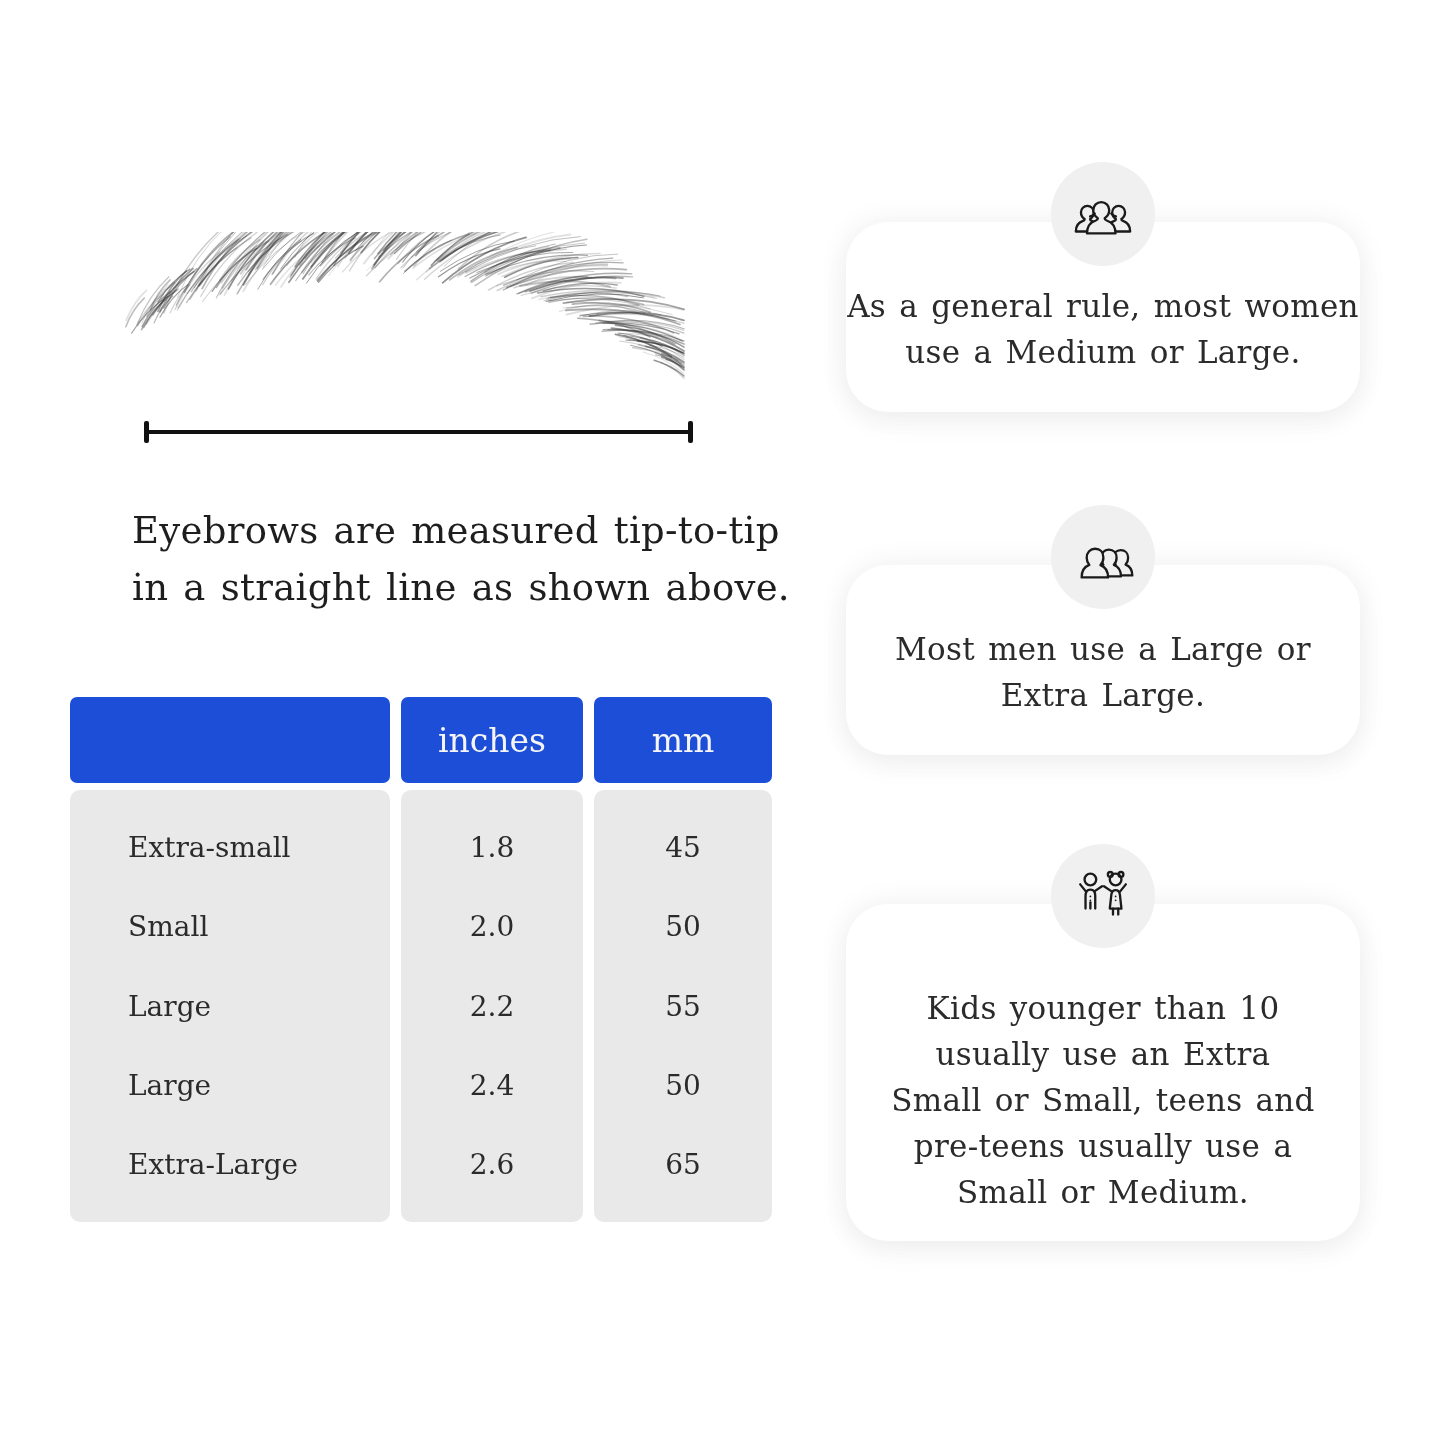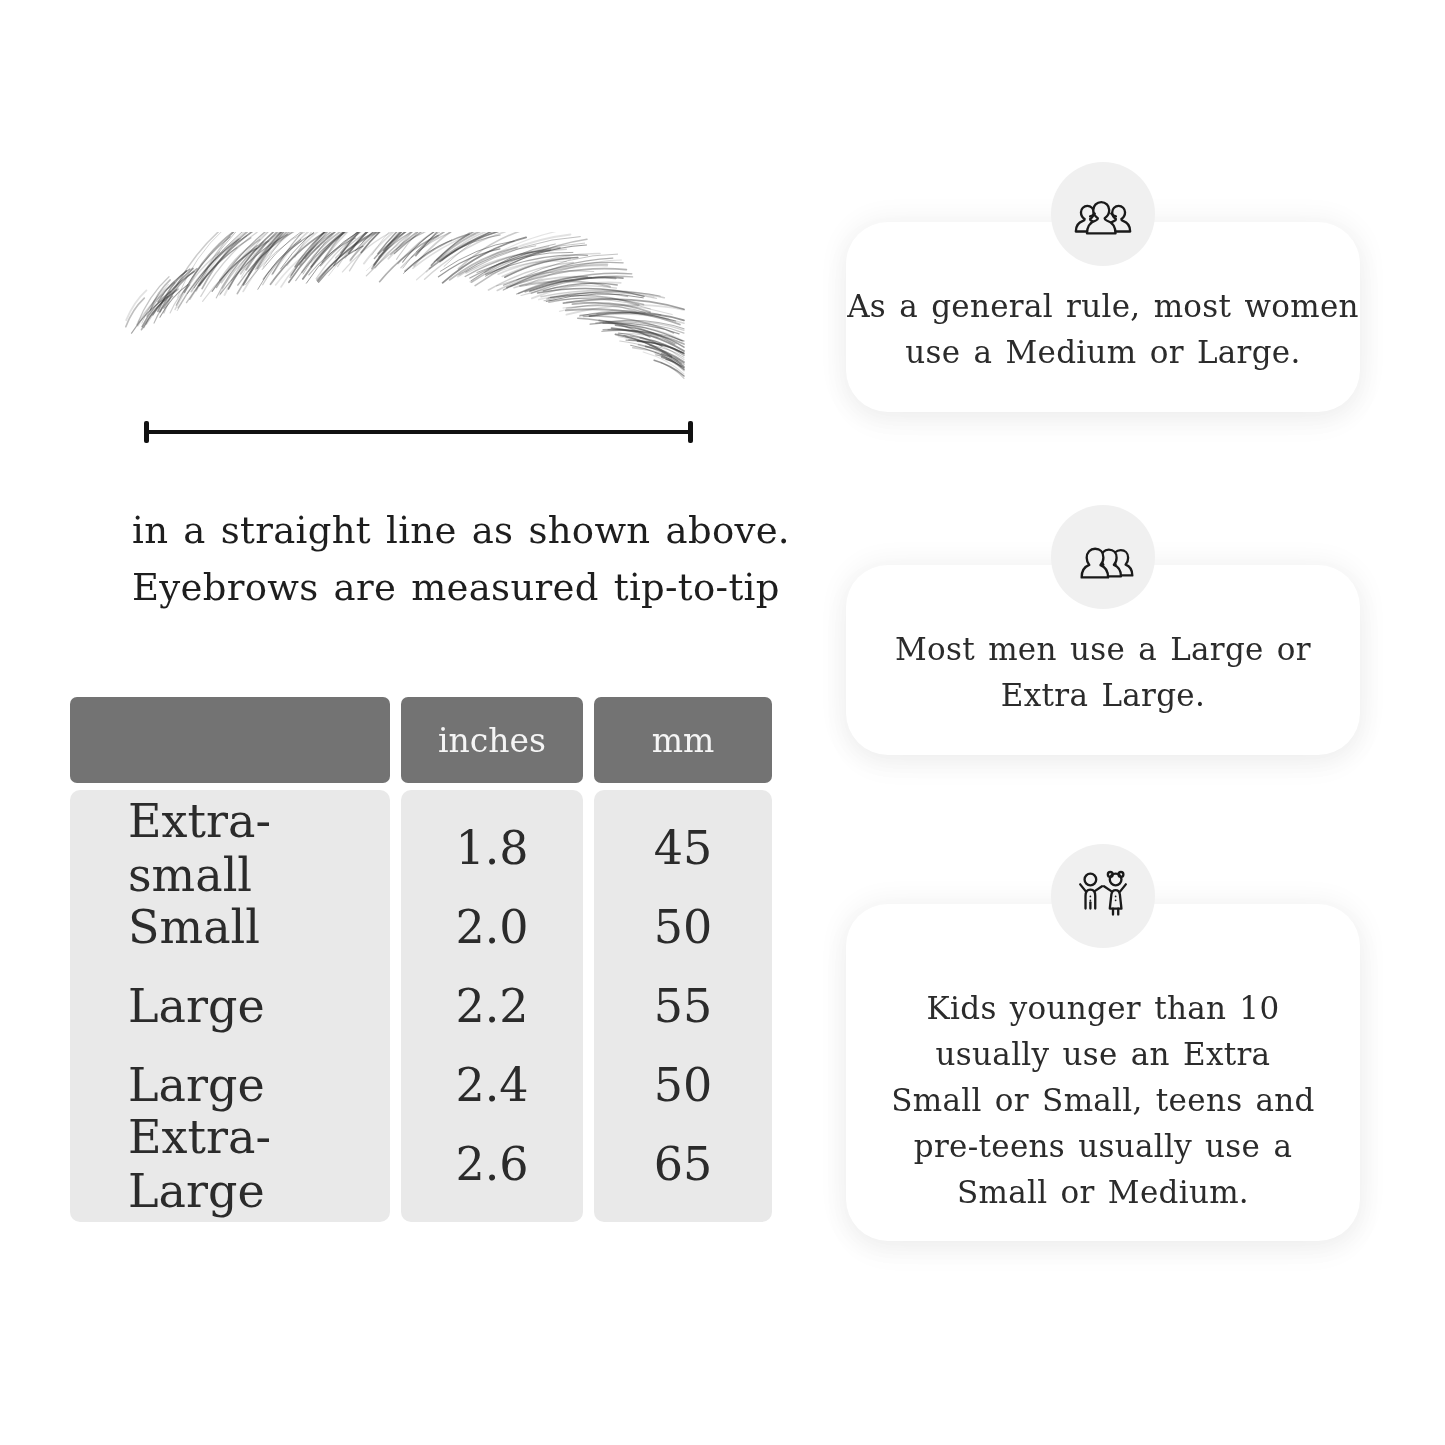--- a/index.html
+++ b/index.html
@@ -31,29 +31,29 @@
 
   
   .tbl{
     position:absolute;left:70px;top:697px;
     display:grid;
     grid-template-columns:320px 182px 178px;
     grid-template-rows:86px 432px;
     column-gap:11px;row-gap:7px;
   }
   .th{
-    background:#737373;border-radius:7px;
+    background:#1d4ed8;border-radius:7px;
     color:#f5f5f5;font-size:33px;
     display:flex;align-items:center;justify-content:center;
   }
   .tcol{
     background:#e9e9e9;border-radius:10px;
     display:flex;flex-direction:column;
     padding:18px 0;
-    font-size:46px;color:#2b2b2b;
+    font-size:28px;color:#2b2b2b;
   }
   .trow{height:80px;display:flex;align-items:center;}
   .tcol.labels .trow{padding-left:58px;}
   .tcol.vals .trow{justify-content:center;}
 
   
   .card{
     position:absolute;left:846px;width:514px;
     background:#ffffff;border-radius:42px;
     box-shadow:0 0 26px 6px rgba(0,0,0,0.045),0 12px 30px rgba(0,0,0,0.035);
@@ -348,22 +348,22 @@
       <path d="M542.1,128.2 Q560.0,133.3 572.0,144.0" stroke-width="1.50" stroke-opacity="0.50"></path>
     </svg>
 
   <div class="measure">
     <div class="cap l"></div>
     <div class="bar"></div>
     <div class="cap r"></div>
   </div>
 
   <div class="caption">
+    <div>Eyebrows are measured tip-to-tip</div>
     <div>in a straight line as shown above.</div>
-    <div>Eyebrows are measured tip-to-tip</div>
   </div>
 
   <div class="tbl">
     <div class="th"></div>
     <div class="th">inches</div>
     <div class="th">mm</div>
 
     <div class="tcol labels">
       <div class="trow">Extra-small</div>
       <div class="trow">Small</div>

